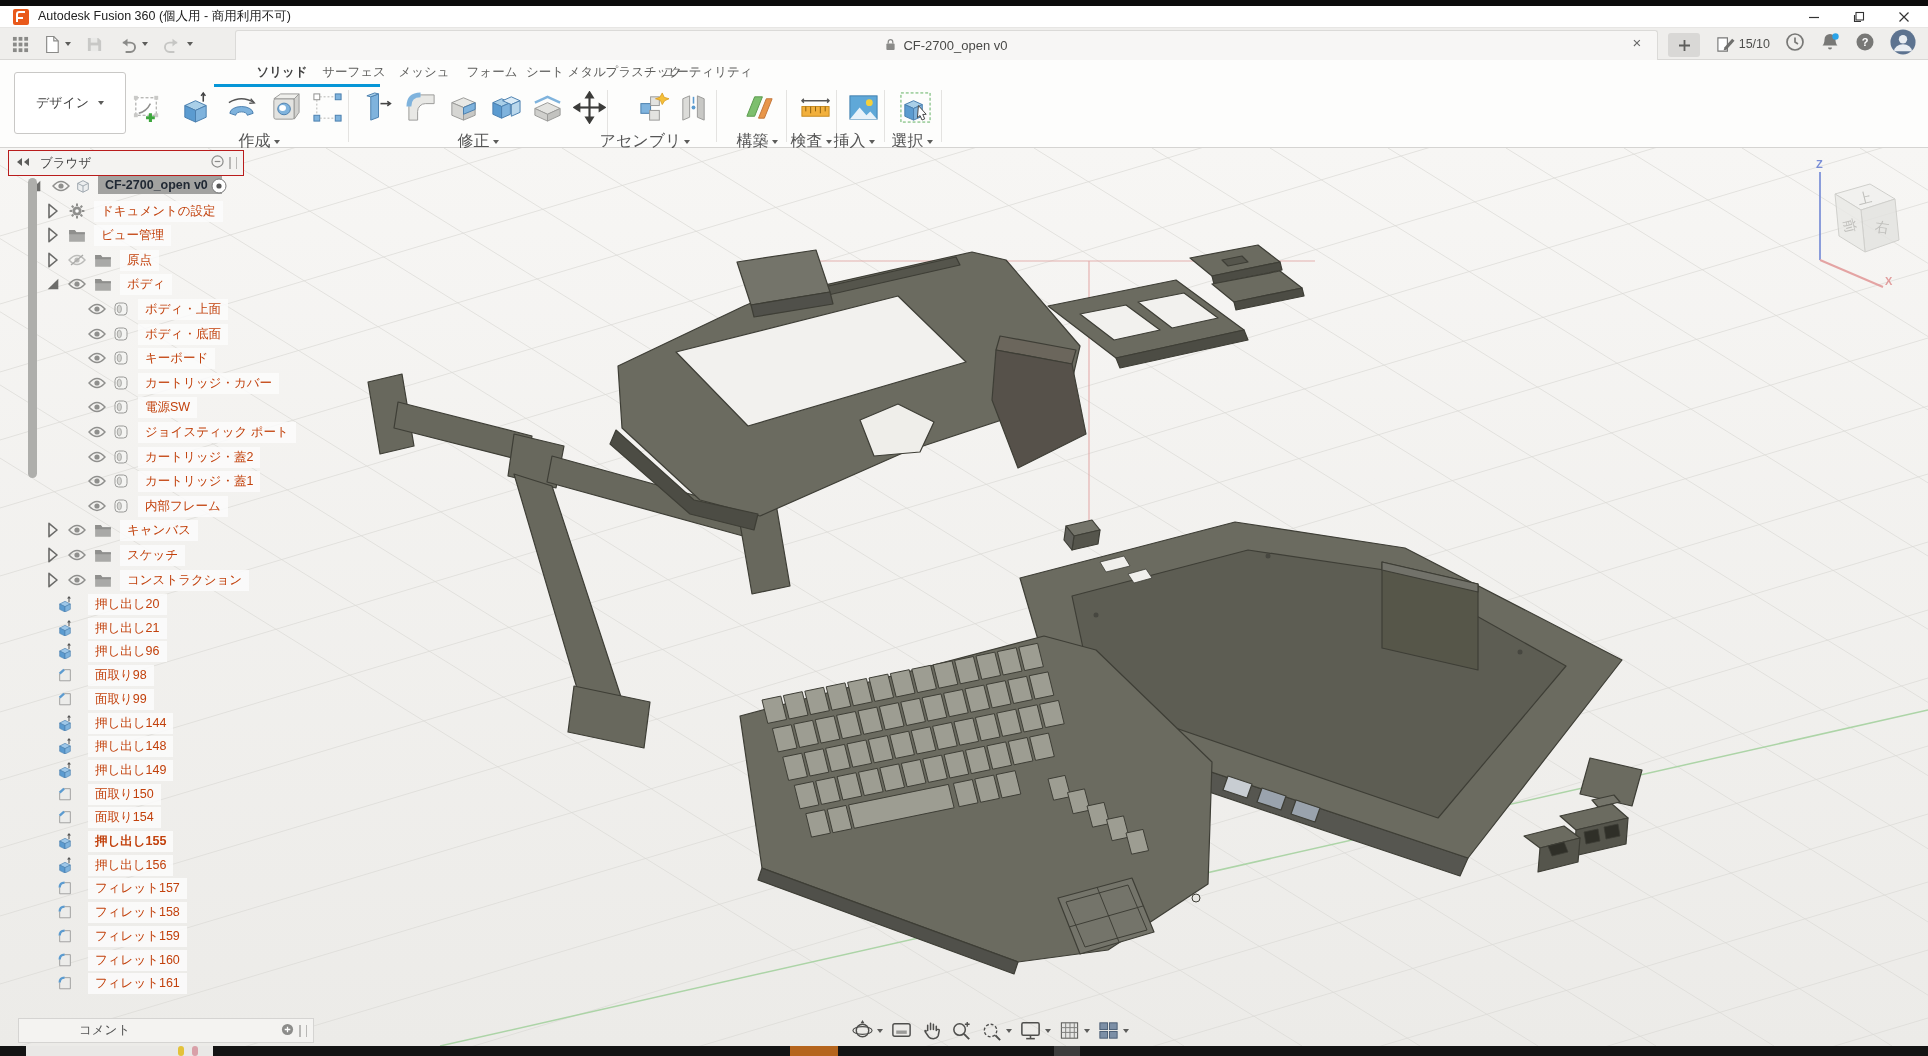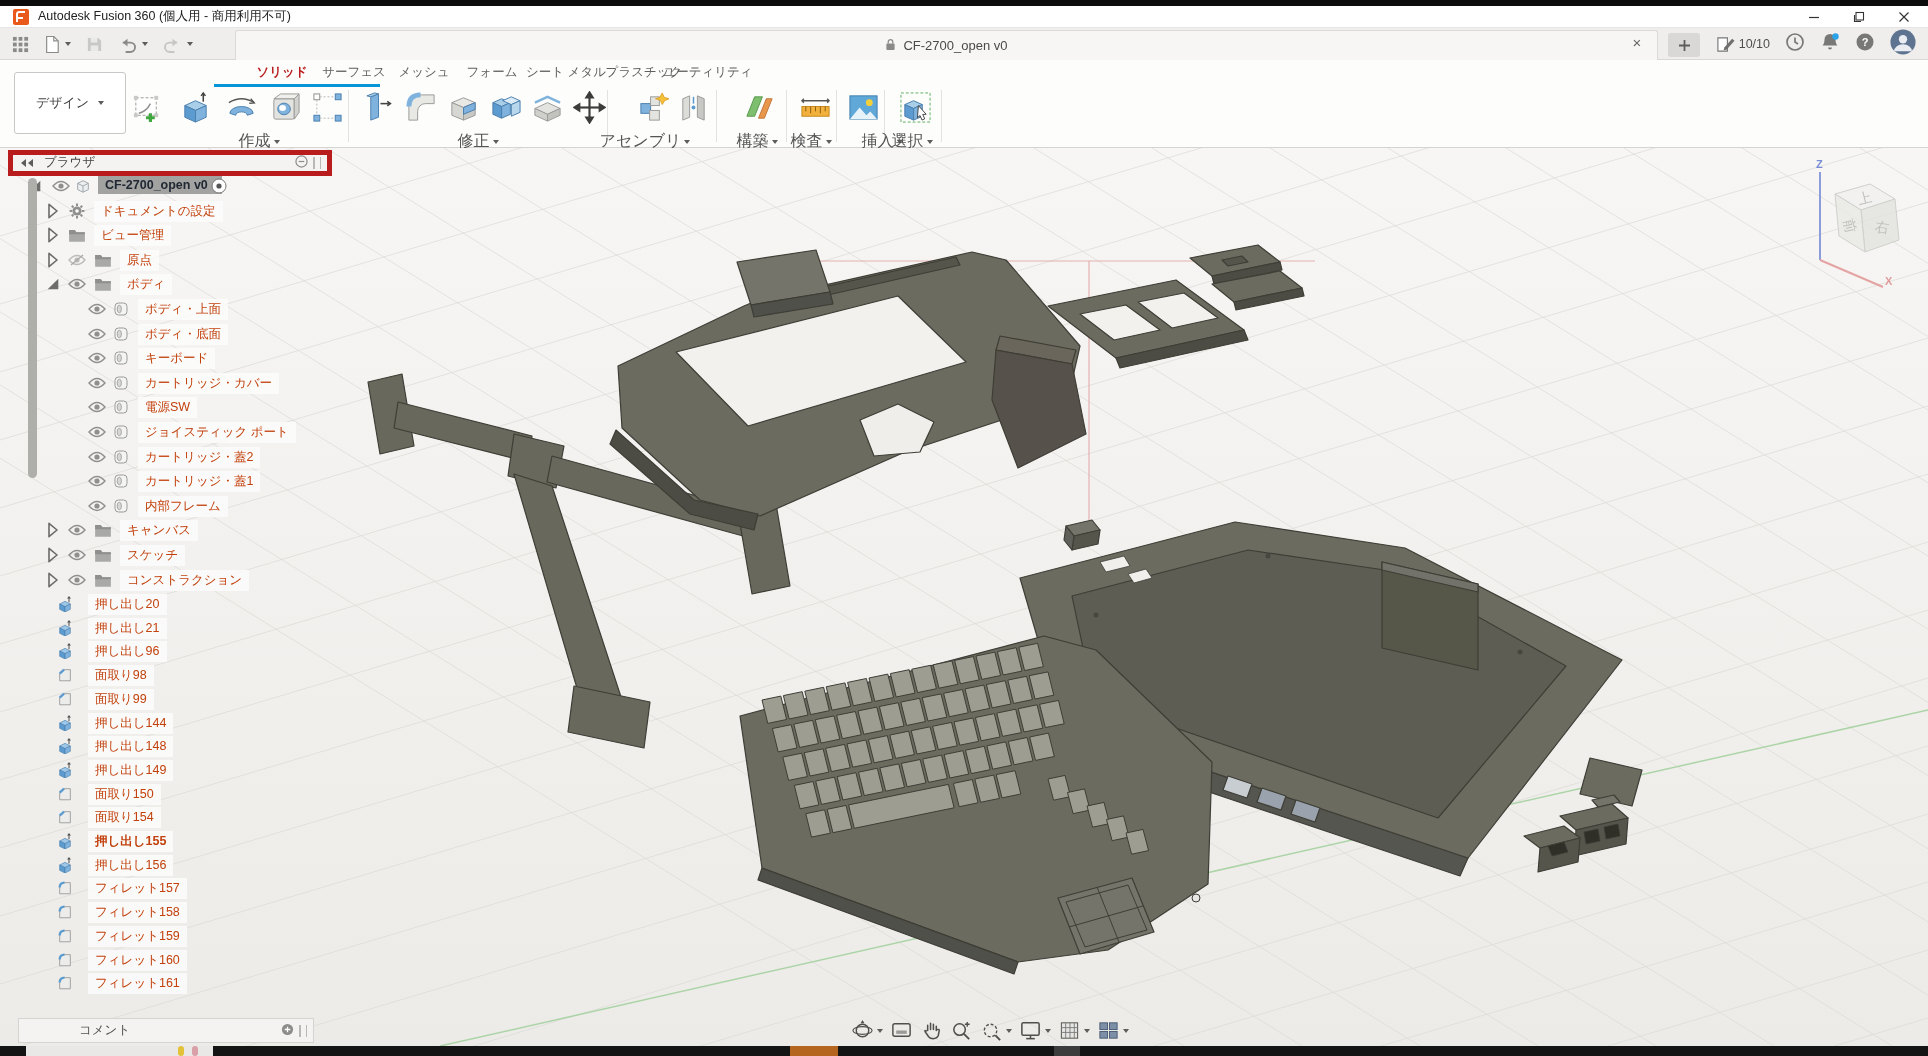--- a/index.html
+++ b/index.html
@@ -20,34 +20,34 @@
 #doctab{position:absolute;left:235px;top:2px;width:1423px;height:30px;background:#f7f6f5;border:1px solid #dbdad8;border-bottom:none;border-radius:3px 3px 0 0;display:flex;align-items:center;justify-content:center;gap:7px;font-size:13px;color:#4a4a48}
 #tabclose{position:absolute;right:10px;top:3px;font-size:15px;color:#666;width:20px;text-align:center}
 #newtab{position:absolute;left:1668px;top:5px;width:32px;height:24px;background:#d9d8d6;border-radius:3px;display:flex;align-items:center;justify-content:center}
 #right-icons{position:absolute;right:12px;top:3px;height:26px;display:flex;align-items:center;gap:15px}
 #jobwrap{display:flex;align-items:center;gap:4px}
 #jobcount{font-size:12.5px;color:#4f4f4d}
 
 #ribbon{left:0;top:60px;width:1928px;height:88px;background:#fdfdfc;border-bottom:1px solid #d5d4d2}
 #design-btn{position:absolute;left:14px;top:12px;width:112px;height:62px;border:1px solid #c9c8c6;border-radius:3px;background:#fff;display:flex;align-items:center;justify-content:center;gap:6px;font-size:13px;color:#444}
 .rtab{position:absolute;top:4px;height:20px;transform:translateX(-50%);font-size:12.5px;color:#5f5f5d;white-space:nowrap}
-.rtab.active{color:#b91c1c;font-weight:bold}
+.rtab.active{color:#404040;font-weight:bold}
 #tab-underline{position:absolute;left:214px;top:24px;width:166px;height:3px;background:#0696d7}
 .tool{position:absolute;top:28px;width:38px;height:38px;display:flex;align-items:center;justify-content:center}
 .tool svg{width:33px;height:33px}
 .gdiv{position:absolute;top:30px;width:1px;height:52px;background:#e4e3e1}
 .glabel{position:absolute;top:71px;width:96px;transform:translateX(-50%);text-align:center;font-size:16px;color:#555;white-space:nowrap}
 .crt{width:0;height:0;border-left:3.5px solid transparent;border-right:3.5px solid transparent;border-top:4px solid #5c5c5a;display:inline-block;margin-left:3px;vertical-align:middle}
 
 #tooltip{left:798px;top:66px;background:#5c5c5c;border:2px solid #464646;border-radius:8px;color:#fff;font-size:12px;font-weight:bold;line-height:15px;padding:3px 10px;z-index:60;white-space:nowrap}
 
 #canvas{left:0;top:148px;width:1928px;height:898px;background:linear-gradient(#f7f6f4,#ecebe8)}
 #scene{position:absolute;left:0;top:0;width:1928px;height:898px}
 
-#browser-head{left:8px;top:150px;width:324px;height:26px;background:#f4f3f1;border:5px solid #b91c1c;display:flex;align-items:flex-end;font-size:12.5px;color:#444;z-index:20}
+#browser-head{left:8px;top:150px;width:236px;height:26px;background:#f4f3f1;border:1px solid #b91c1c;display:flex;align-items:center;font-size:12.5px;color:#444;z-index:20}
 #bh-title{margin-left:10px}
 #bh-right{position:absolute;right:6px;display:flex;align-items:center;gap:5px}
 .gripbar{width:1.5px;height:12px;background:#b9b8b6;display:inline-block}
 #browser-layer{left:8px;top:0;width:330px;height:1056px;z-index:15}
 .trow{position:absolute;left:0;height:22px;width:320px}
 .tseg{position:absolute;top:2px;width:18px;height:16px}
 .tseg svg{width:100%;height:100%}
 .tlabel{position:absolute;top:0;padding:2px 7px;font-size:12.5px;color:#c2410c;background:rgba(252,252,251,.85);white-space:nowrap}
 .rootlabel{background:#a2a2a0;color:#202833;font-weight:bold;padding-right:14px}
 #scrollthumb{left:28px;top:178px;width:9px;height:300px;background:#aeaeab;border-radius:5px;z-index:16}
@@ -159,21 +159,21 @@
       <svg width="13" height="13" viewBox="0 0 13 13">
           <path d="M6.5 1v11M1 6.5h11" stroke="#5d5d5b" stroke-width="1.8"></path>
         </svg>
     </div>
     <span id="right-icons">
       <span id="jobwrap">
         <svg width="19" height="19" viewBox="0 0 20 20">
             <path d="M2 3h10v14H2z" fill="#fff" stroke="#777" stroke-width="1.2"></path>
             <path d="M9 13l8-9 2.5 2-8.5 9.5-3 .5z" fill="#6f6f6d"></path>
           </svg>
-        <span id="jobcount">10/10</span>
+        <span id="jobcount">15/10</span>
       </span>
       <span><svg width="20" height="20" viewBox="0 0 20 20">
             <circle cx="10" cy="10" r="8" fill="none" stroke="#787876" stroke-width="1.7"></circle>
             <path d="M10 5.5V10l3 2" fill="none" stroke="#787876" stroke-width="1.7"></path>
           </svg></span>
       <span><svg width="20" height="20" viewBox="0 0 20 20">
             <path d="M10 2a5.5 5.5 0 015.5 5.5c0 4 1.5 5.5 2 6H2.5c.5-.5 2-2 2-6A5.5 5.5 0 0110 2z" fill="#787876"></path>
             <path d="M8 15.5a2 2 0 004 0z" fill="#787876"></path>
             <circle cx="15.5" cy="4.5" r="3.2" fill="#2aa3e8"></circle>
           </svg></span>
@@ -359,21 +359,21 @@
         <div class="gdiv" style="left: 836px;"></div>
         <div class="gdiv" style="left: 884px;"></div>
         <div class="gdiv" style="left: 941px;"></div>
       </div>
     <div id="rlabels">
         <div class="glabel" style="left: 259px;"><span>作成</span><span class="crt"></span></div>
         <div class="glabel" style="left: 478px;"><span>修正</span><span class="crt"></span></div>
         <div class="glabel" style="left: 645px;"><span>アセンブリ</span><span class="crt"></span></div>
         <div class="glabel" style="left: 757px;"><span>構築</span><span class="crt"></span></div>
         <div class="glabel" style="left: 811px;"><span>検査</span><span class="crt"></span></div>
-        <div class="glabel" style="left: 858px; padding-left: 48px;"><span>挿入</span><span class="crt"></span></div>
+        <div class="glabel" style="left: 830px; padding-left: 48px;"><span>挿入</span><span class="crt"></span></div>
         <div class="glabel" style="left: 912px;"><span>選択</span><span class="crt"></span></div>
       </div>
   </div>
 
   <div id="canvas" class="abs">
     <svg id="scene" viewBox="0 148 1928 898">
       <g id="grid">
           <line x1="0" y1="236" x2="1928" y2="-342" stroke="#dbdad6" stroke-width="1" opacity=".7"></line>
           <line x1="0" y1="304" x2="1928" y2="-274" stroke="#dbdad6" stroke-width="1" opacity=".7"></line>
           <line x1="0" y1="372" x2="1928" y2="-206" stroke="#dbdad6" stroke-width="1" opacity=".7"></line>

